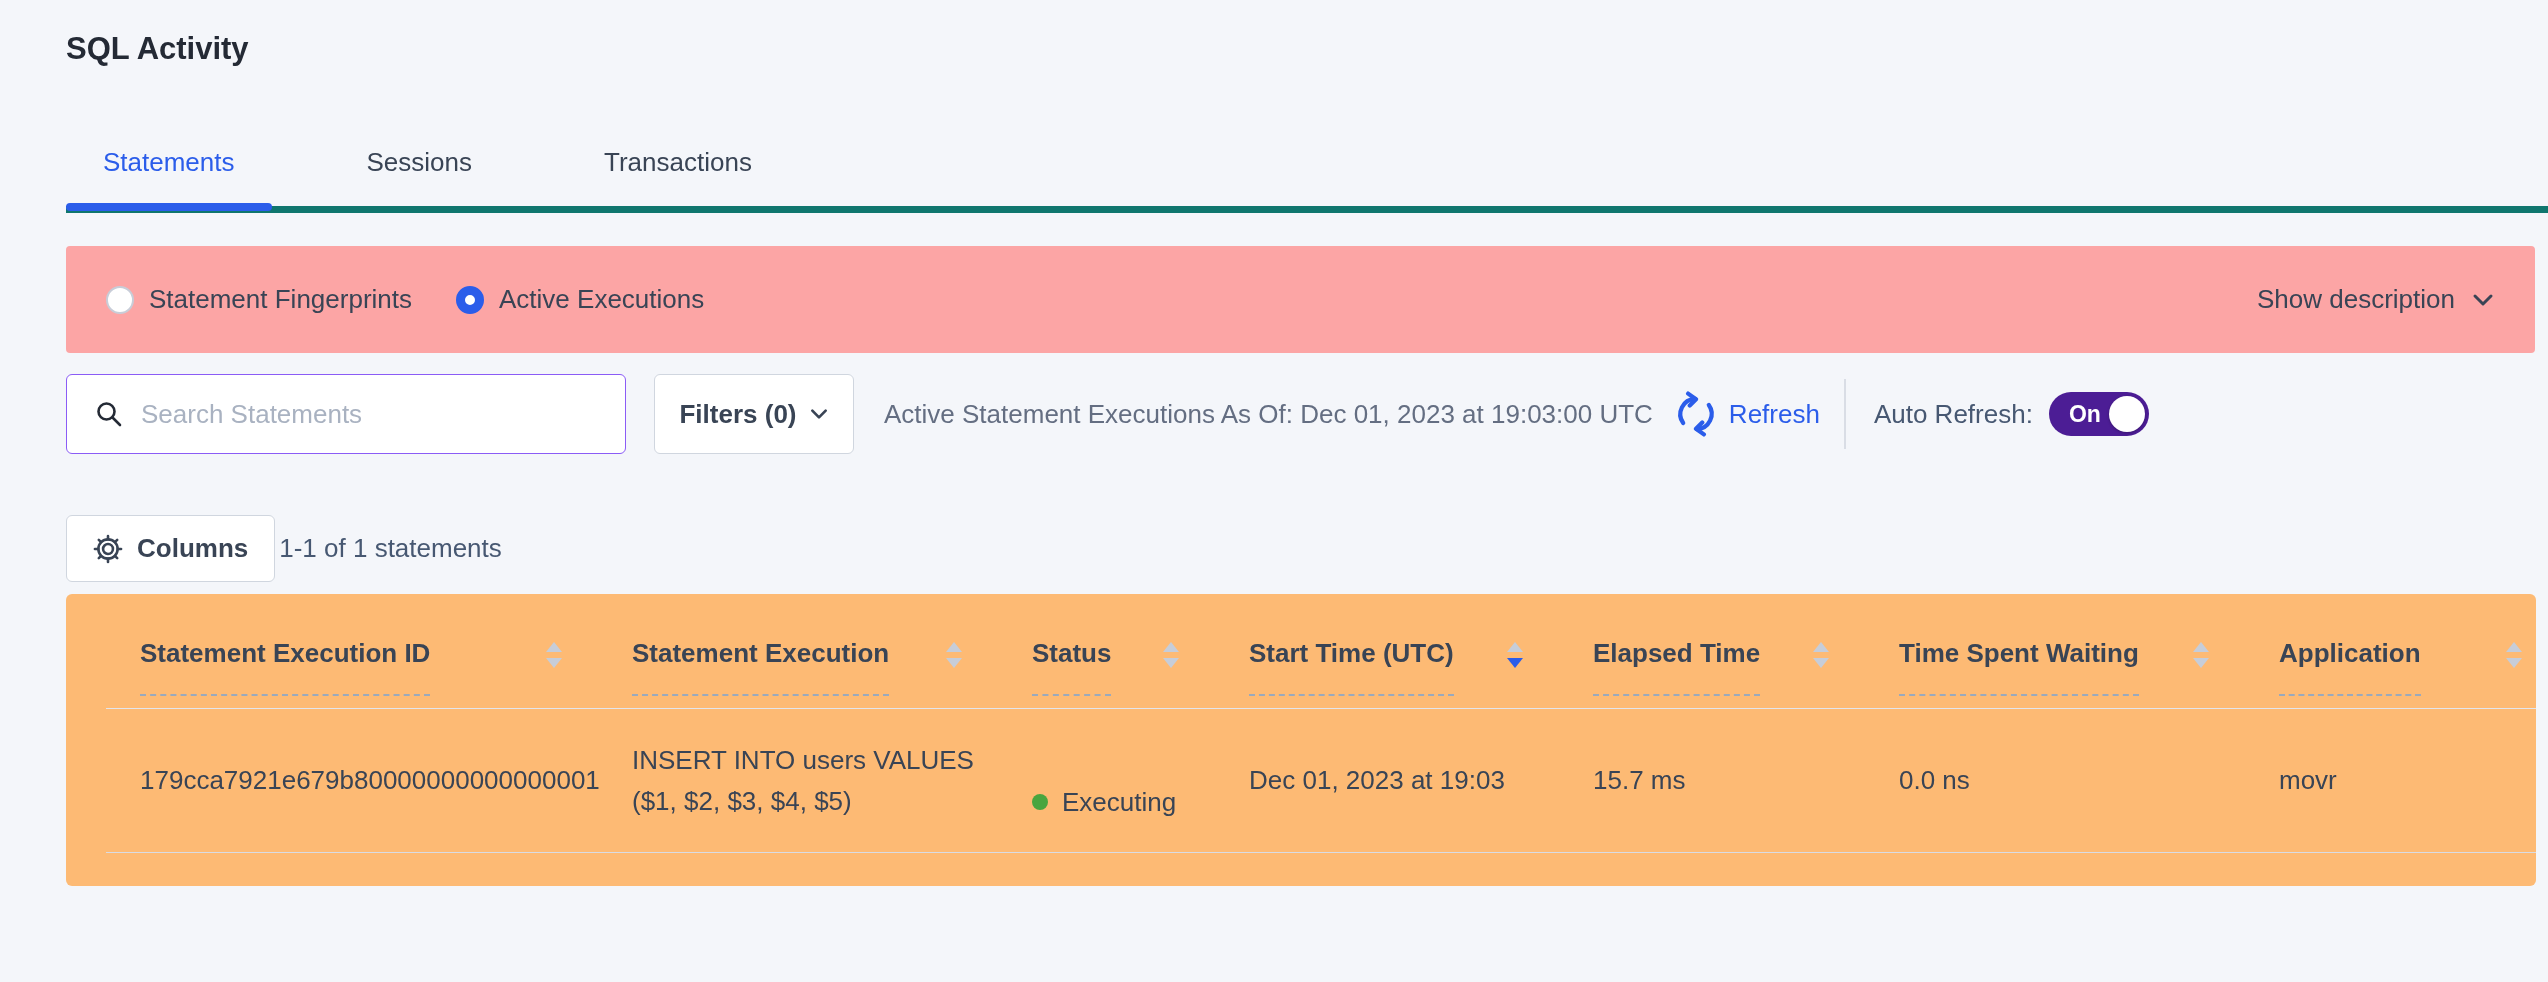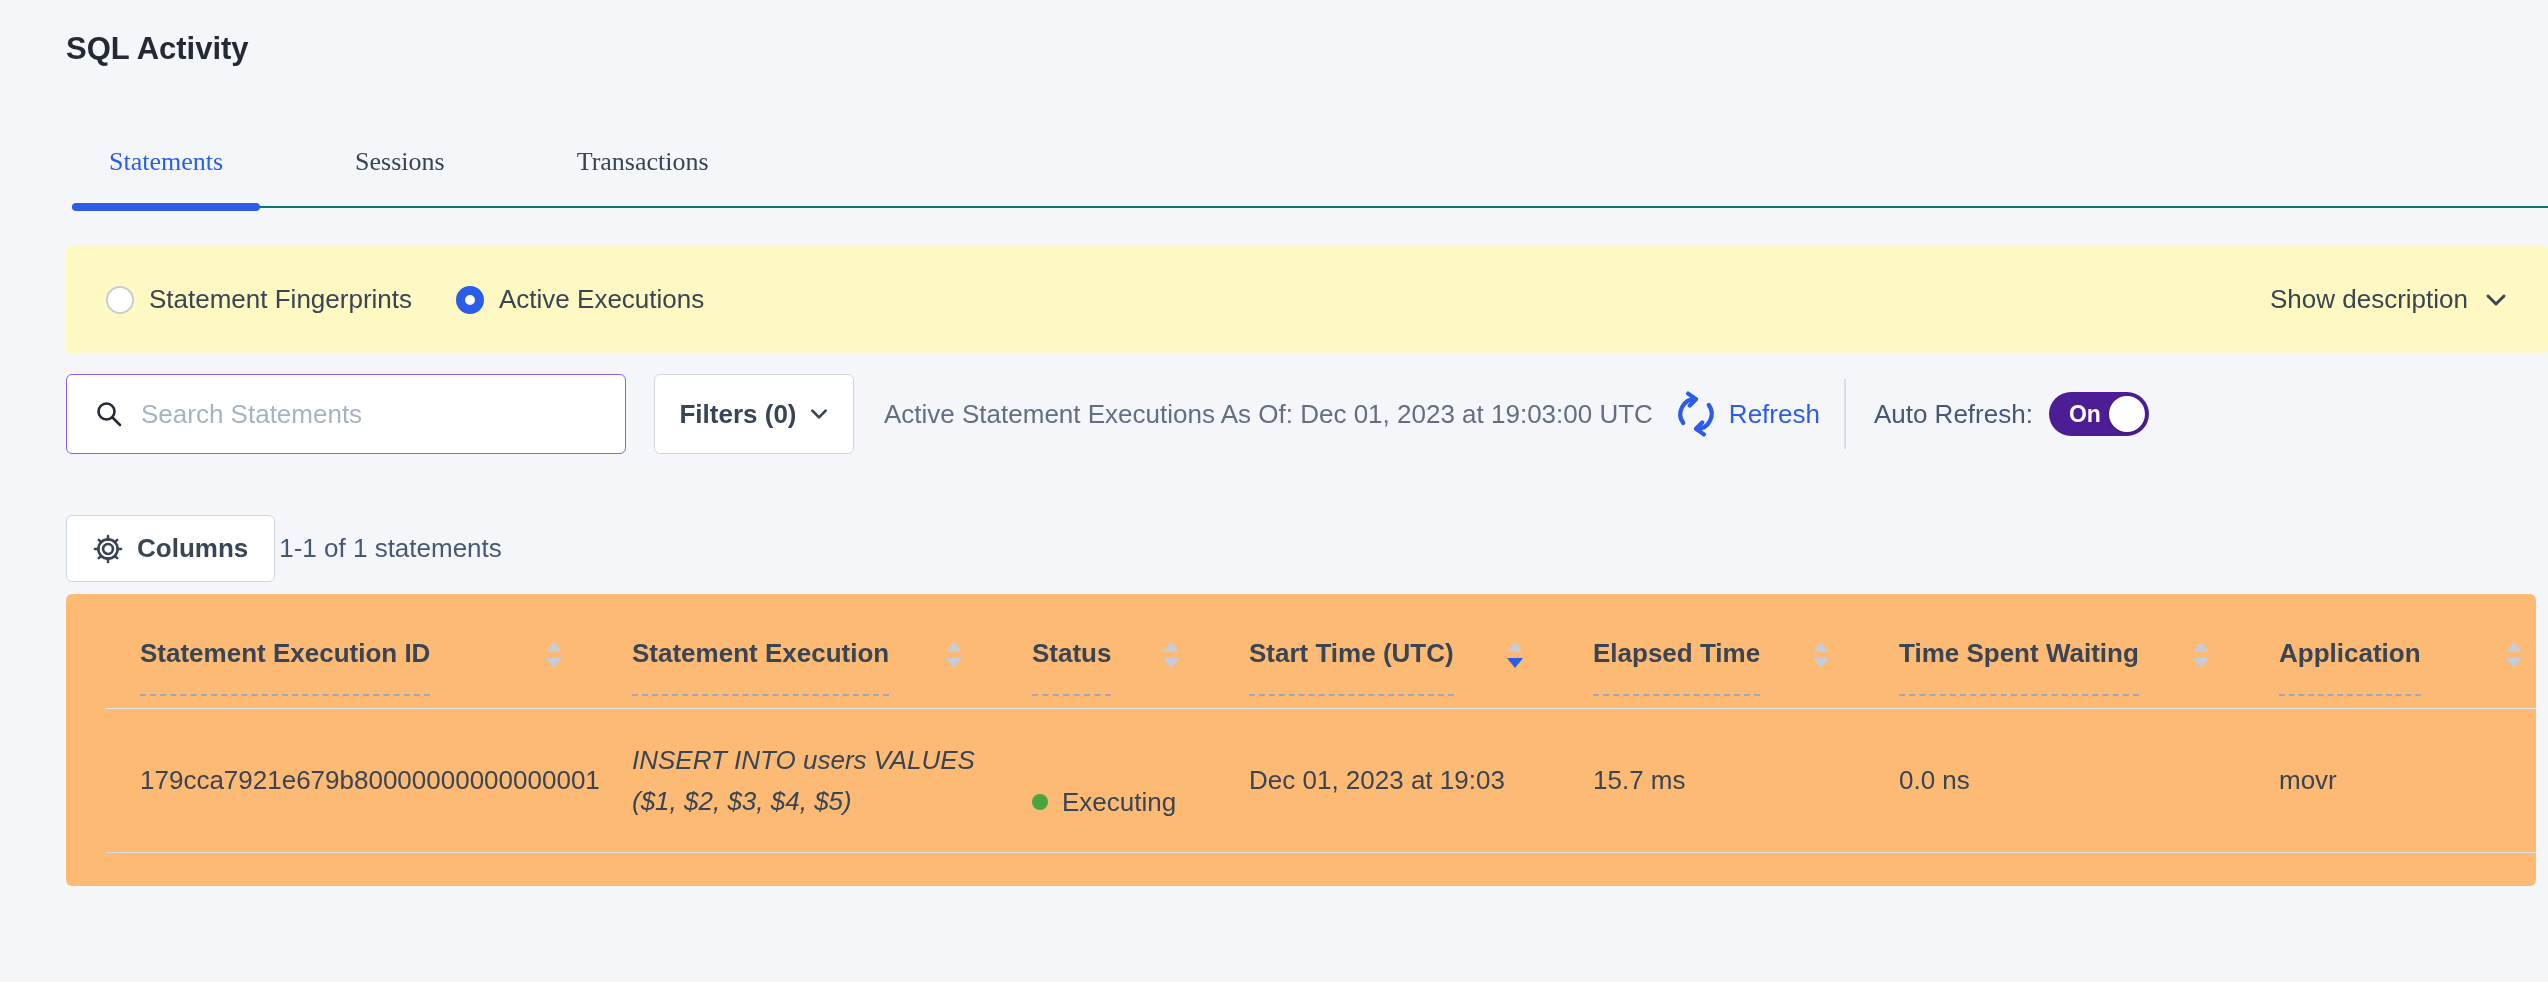--- a/index.html
+++ b/index.html
@@ -13,38 +13,38 @@
   .page { position:relative; width:2548px; height:882px; }
 
   
   .page-title {
     position:absolute; top:30px; left:66px;
     font-size:31px; line-height:38px; font-weight:700; color:#242a35;
   }
 
   
   .tabs {
-    position:absolute; top:146px; left:72px; right:0;
-    display:flex; border-bottom:2px solid #0f766e;font-family:Liberation Serif, serif;
+    position:absolute; top:146px; left:66px; right:0;
+    display:flex; border-bottom:7px solid #0f766e;
   }
   .tab {
     position:relative; font-size:26px; line-height:32px;
     padding:0 37px 28px; margin-right:58px;
     color:#394455; cursor:pointer; white-space:nowrap;
   }
   .tab.active { color:#2b5dea; }
   .tab.active::after {
     content:""; position:absolute; left:0; right:0; bottom:-5px;
     height:8px; border-radius:4px; background:#2b5dea;
   }
 
   
   .radio-card {
-    position:absolute; top:246px; left:66px; right:0; height:107px;
-    background:#fef9c3; border-radius:4px;
+    position:absolute; top:246px; left:66px; right:13px; height:107px;
+    background:#fca5a5; border-radius:4px;
     display:flex; align-items:center; padding:0 40px;
   }
   .radio-option { display:flex; align-items:center; margin-right:44px; cursor:pointer; }
   .radio-circle {
     width:28px; height:28px; border-radius:50%;
     background:#fff; border:2px solid #c8cdd8; flex:none;
   }
   .radio-circle.selected { border:9px solid #2b5dea; }
   .radio-label { margin-left:15px; font-size:26px; color:#394455; }
   .spacer { flex:1; }
@@ -115,21 +115,21 @@
   th.first .th-flex, td.first .cell { padding-left:34px; }
   .th-label {
     font-size:26px; line-height:30px; font-weight:700; color:#394455;
     padding-bottom:26px; border-bottom:2px dashed #9aa9bc; white-space:nowrap;
   }
   .sort { display:flex; flex-direction:column; gap:6px; margin-top:4px; flex:none; }
   .tri-up { width:0; height:0; border-left:8px solid transparent; border-right:8px solid transparent; border-bottom:10px solid #c6cdd9; }
   .tri-down { width:0; height:0; border-left:8px solid transparent; border-right:8px solid transparent; border-top:10px solid #c6cdd9; }
   .sort.desc .tri-down { border-top-color:#2b5dea; }
   td { height:144px; vertical-align:middle; font-size:26px; color:#394455; border-bottom:1px solid #d9dce3; }
-  .stmt-text { width:346px; line-height:1.55;font-style:italic; }
+  .stmt-text { width:346px; line-height:1.55; }
   .status-cell { display:flex; align-items:center; gap:14px;margin-top:43px; }
   .status-dot { width:16px; height:16px; border-radius:50%; background:#49a53f; flex:none; }
 
   .icon { flex:none; display:block; }
 </style>
 </head>
 <body>
 
 <div class="page">
 

